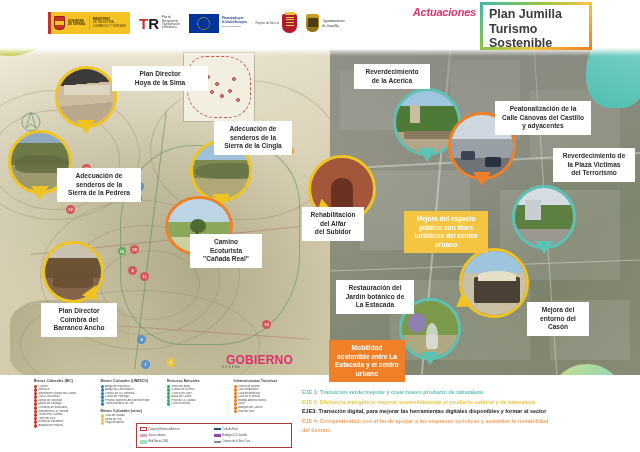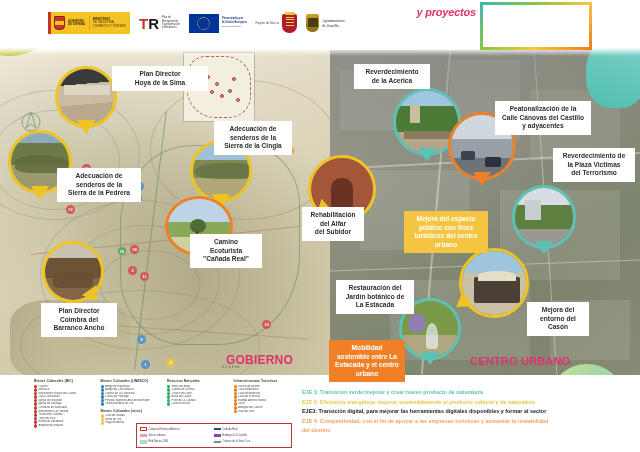--- a/index.html
+++ b/index.html
@@ -343,21 +343,20 @@
     <div class="parcel" style="left:60px;top:230px;width:140px;height:80px;"></div>
     <div class="parcel" style="left:220px;top:250px;width:80px;height:60px;"></div>
     <div class="road" style="left:0;top:110px;width:310px;height:1.6px;transform:rotate(-3deg);"></div>
     <div class="road" style="left:0;top:215px;width:310px;height:1.4px;transform:rotate(-2deg);"></div>
     <div class="road" style="left:105px;top:0;width:1.6px;height:325px;transform:rotate(5deg);"></div>
     <div class="road" style="left:215px;top:0;width:1.4px;height:325px;transform:rotate(-4deg);"></div>
     <div style="position:absolute;left:0;top:0;width:310px;height:120px;background:linear-gradient(180deg,rgba(130,130,125,.45),rgba(0,0,0,0));"></div>
   </div>
 
   <div id="municipio-label">GOBIERNO</div>
-  <div id="centro-label">CENTRO URBANO</div>
 
   <div class="pin" style="left:55px;top:66px;width:62px;height:62px;">
     <div class="pin-body" style="border:3.5px solid #f0c420;">
       <div class="photo" style="background:linear-gradient(175deg,#3a3a38 0 28%,#cbbba0 28% 62%,#b9a88d 62% 100%);"></div>
       <div style="position:absolute;left:6px;top:16px;width:46px;height:10px;background:rgba(230,225,210,.7);"></div>
     </div>
     <div class="pin-tail" style="left:22px;top:54px;border-top:14px solid #f0c420;"></div>
   </div>
 
   <div class="pin" style="left:8px;top:130px;width:64px;height:64px;">
@@ -784,25 +783,30 @@
         <div class="ayto-crest"></div>
         <div class="ayto-txt">
           <div>Ayuntamiento</div>
           <div>de Jumilla</div>
         </div>
       </div>
 
     </div>
 
     <div id="header-actuaciones">
-      <div>y proyectos</div>
+      <div>Actuaciones</div>
     </div>
 
     <div id="brand-badge">
       <div id="brand-frame"></div>
+      <div id="brand-text">
+        <div>Plan Jumilla</div>
+        <div>Turismo</div>
+        <div>Sostenible</div>
+      </div>
     </div>
   </div>
   <div id="header-fade"></div>
 
   <div class="blob blob-tl"></div>
   <div class="blob blob-tl2"></div>
   <div class="blob blob-tr"></div>
   <div class="blob blob-tr2"></div>
   <div class="blob blob-bl"></div>
   <div class="blob blob-br"></div>

